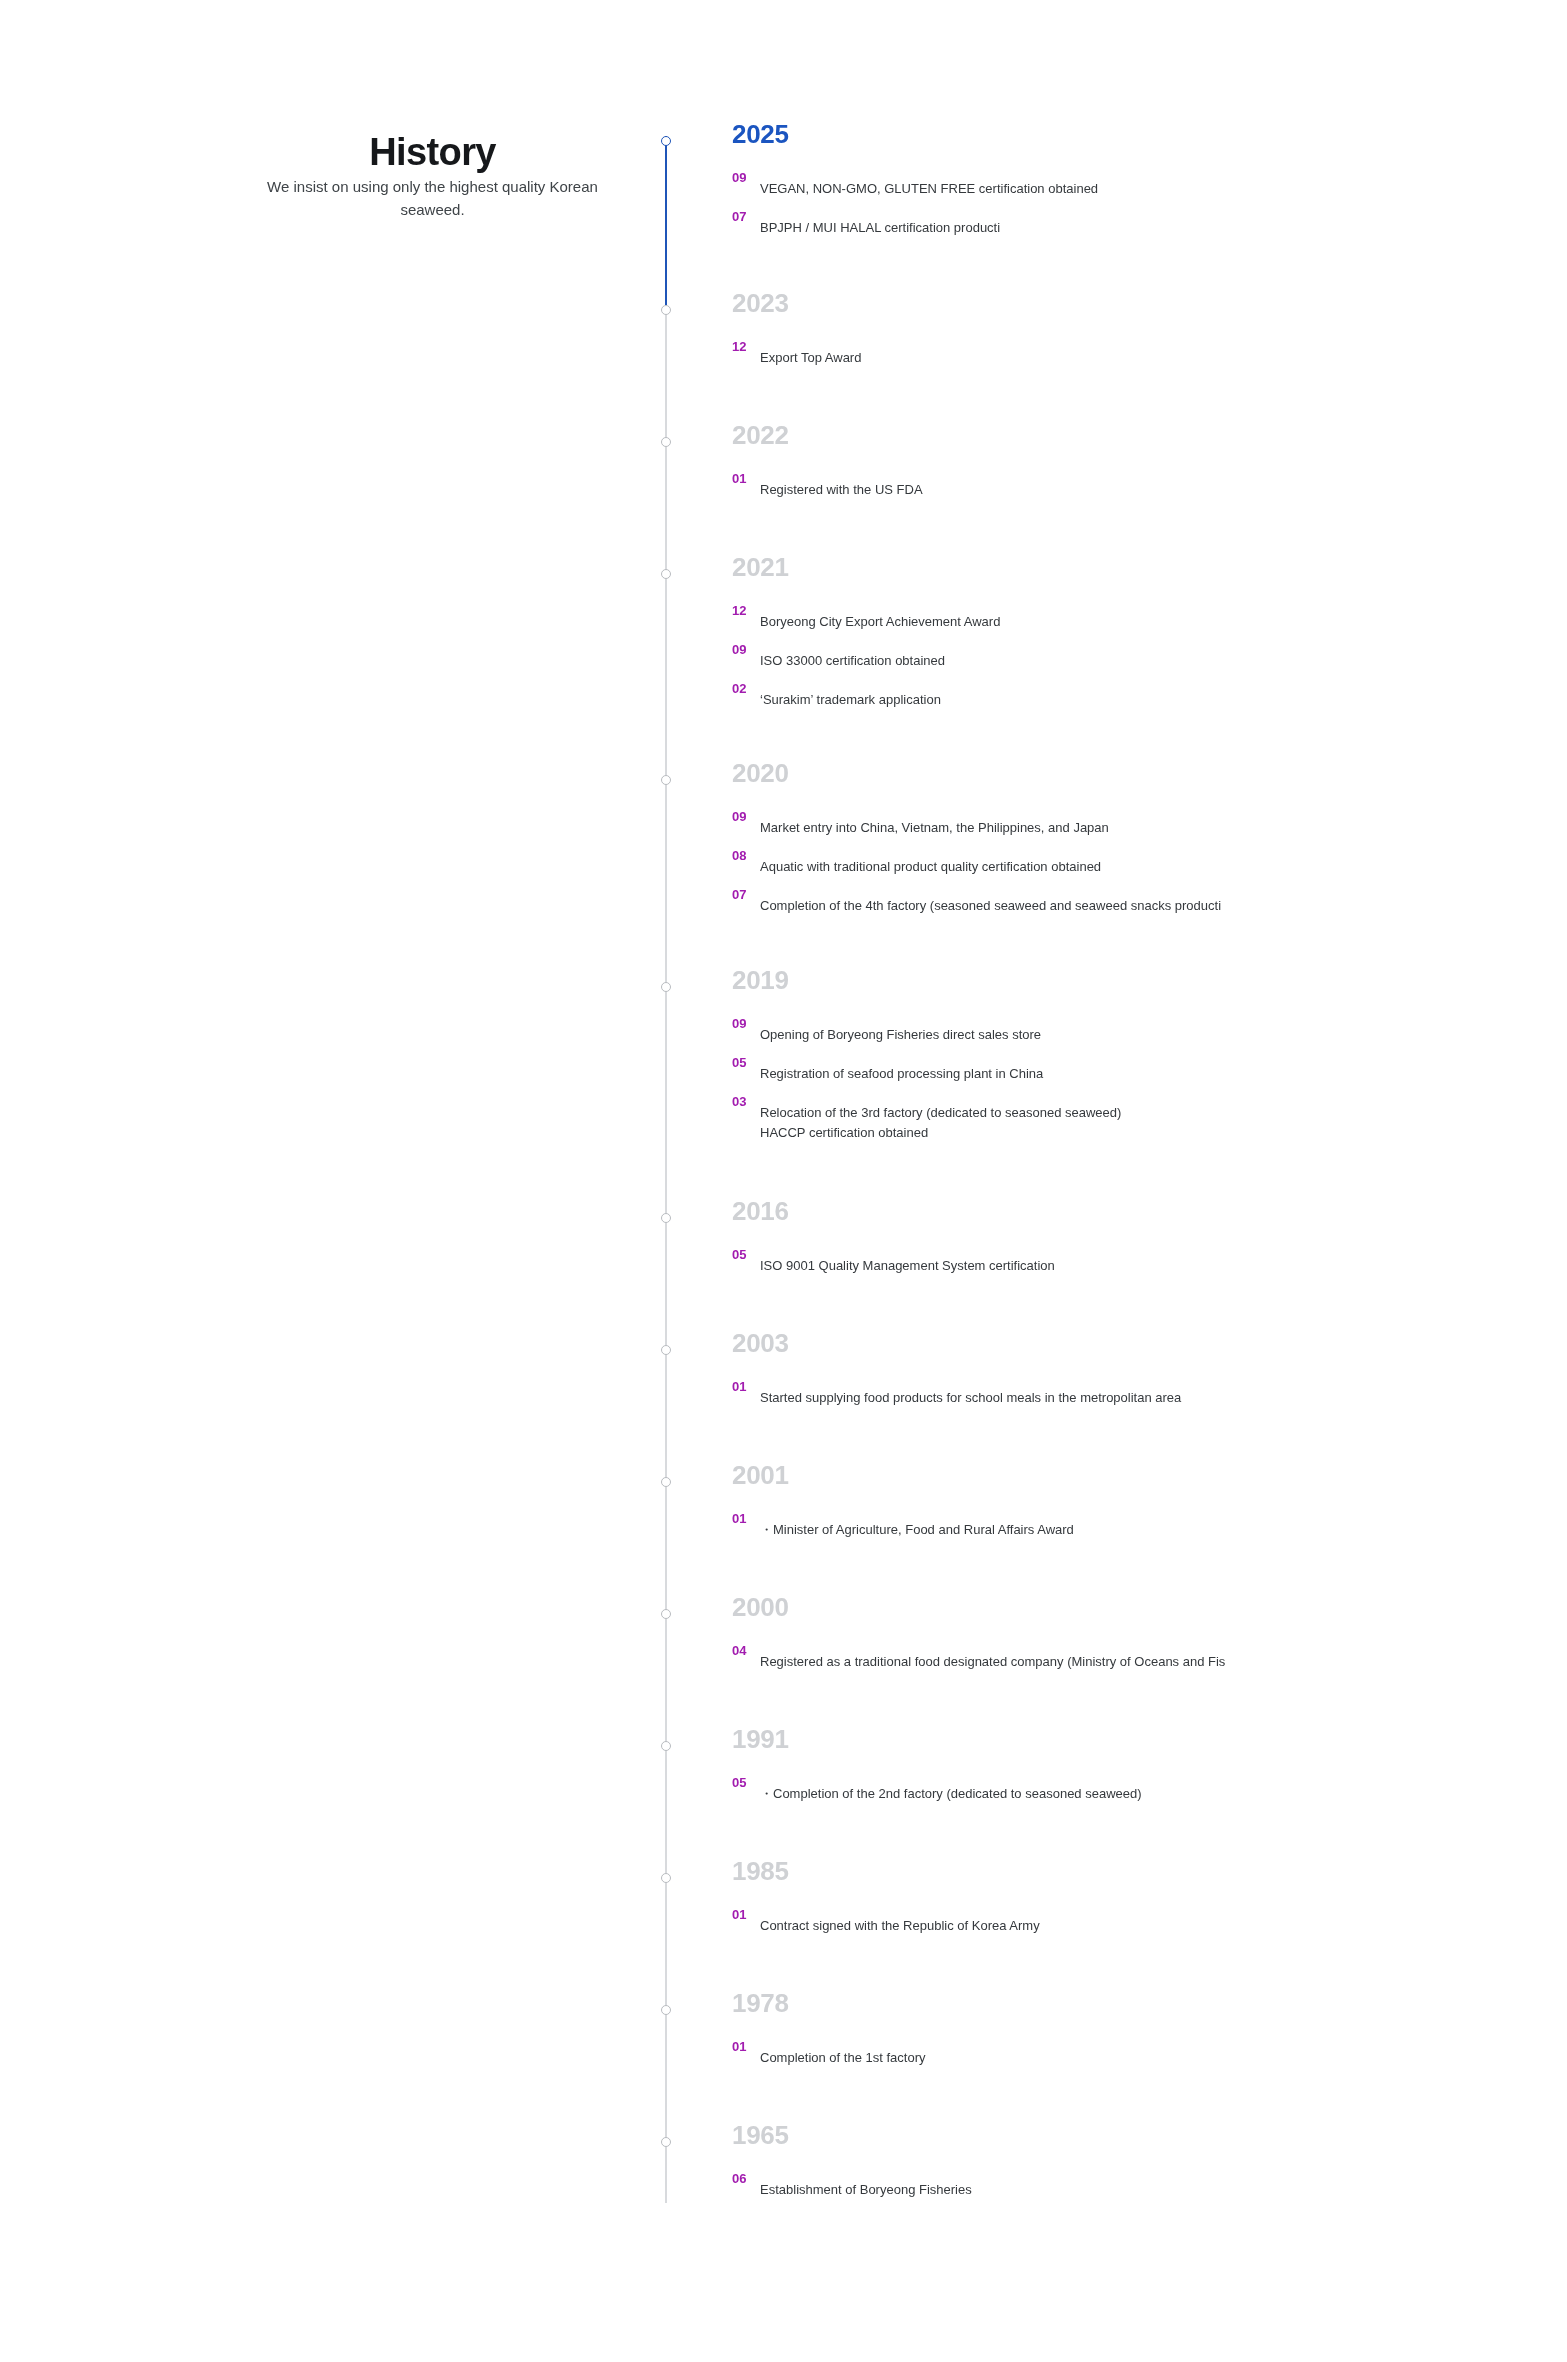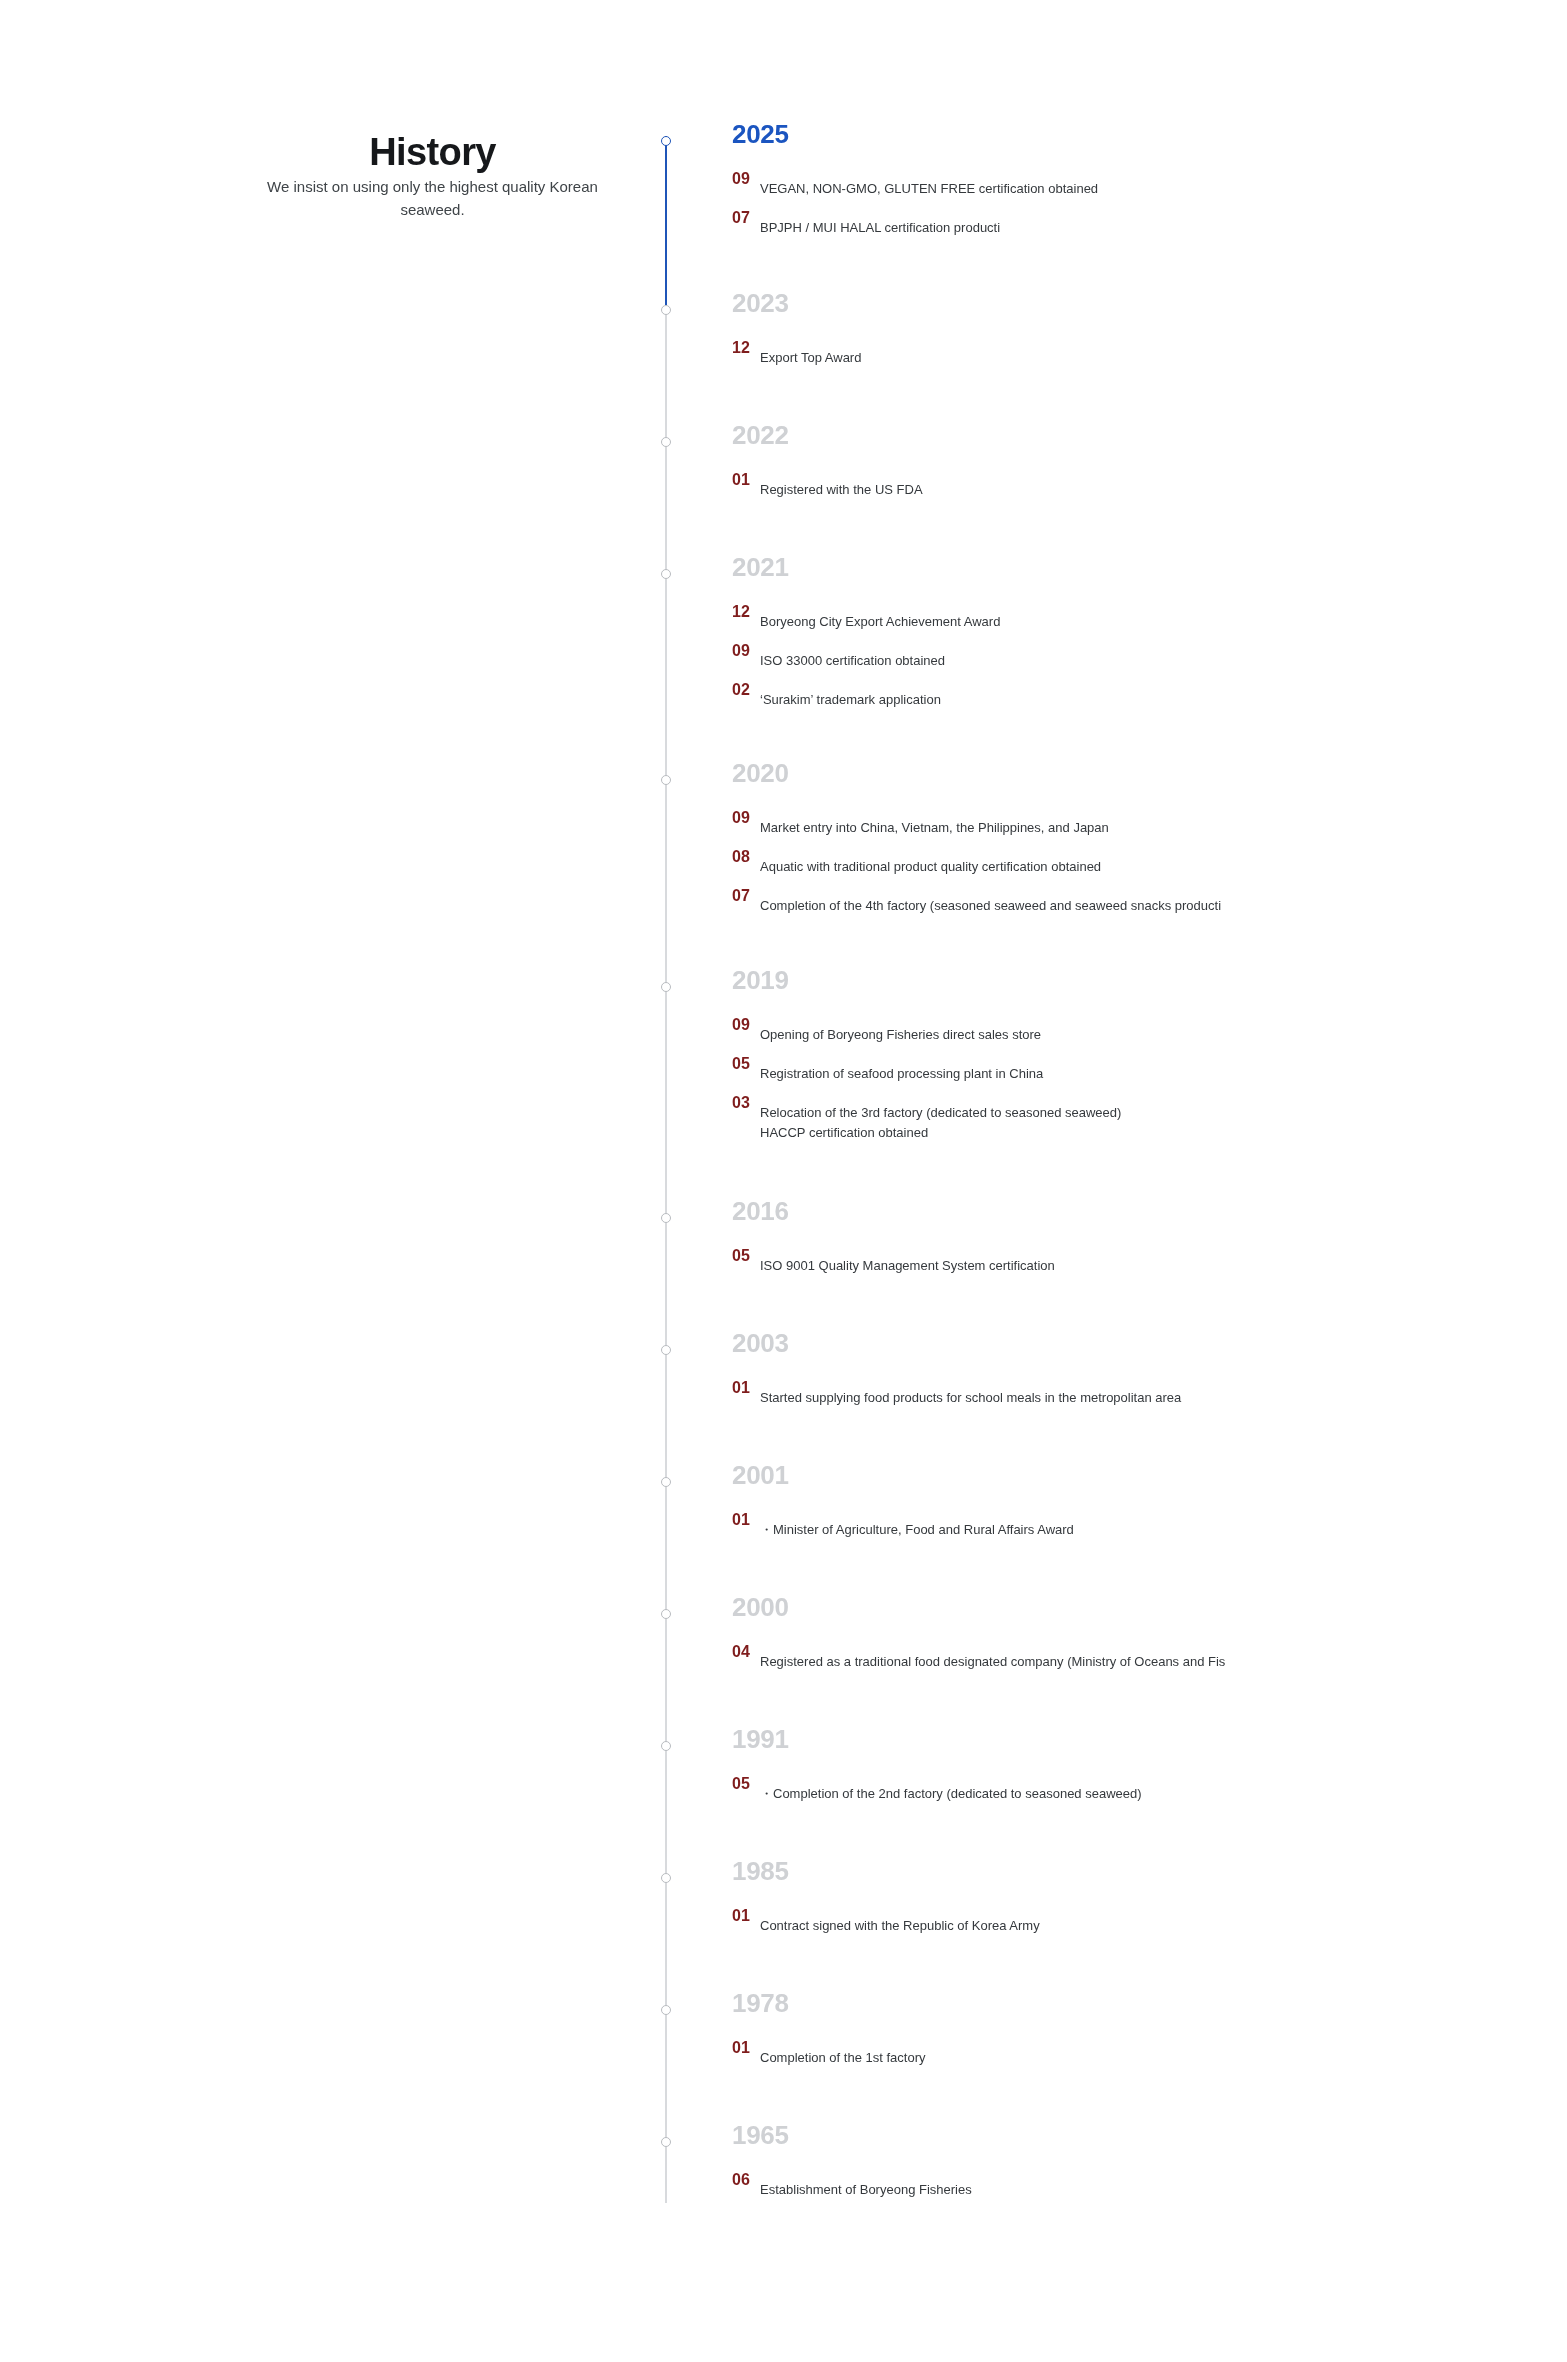--- a/index.html
+++ b/index.html
@@ -125,23 +125,23 @@
     white-space: nowrap;
     overflow: hidden;
   }
 
   .tl-event.two-line { height: 54px; }
 
   .ev-month {
     position: absolute;
     left: 0;
     top: 5.5px;
-    font-size: 16px;
+    font-size: 13px;
     font-weight: 700;
-    color: #7f1d1d;
+    color: #a21caf;
     letter-spacing: 0.1px;
   }
 
   .ev-text {
     position: absolute;
     left: 28px;
     top: 15px;
     font-size: 13px;
     font-weight: 400;
     color: #35393d;

